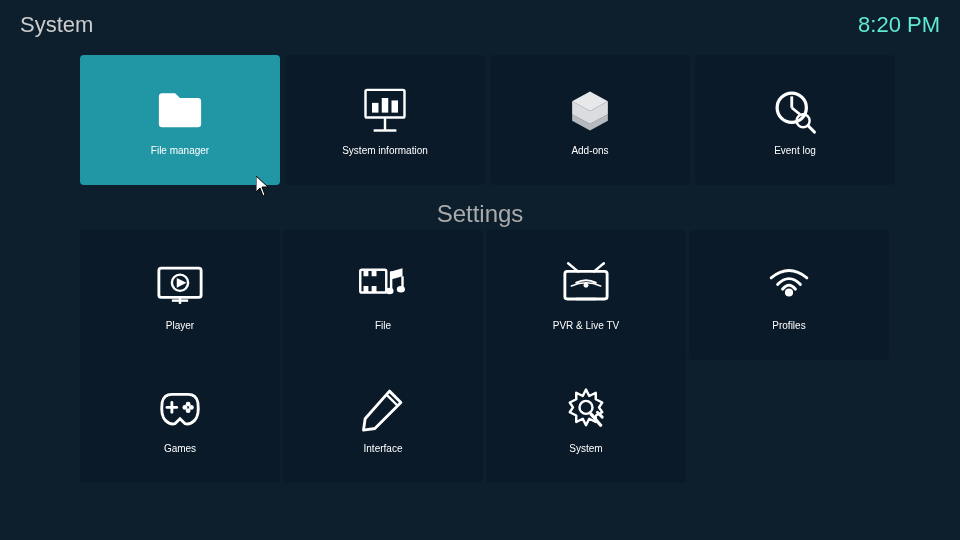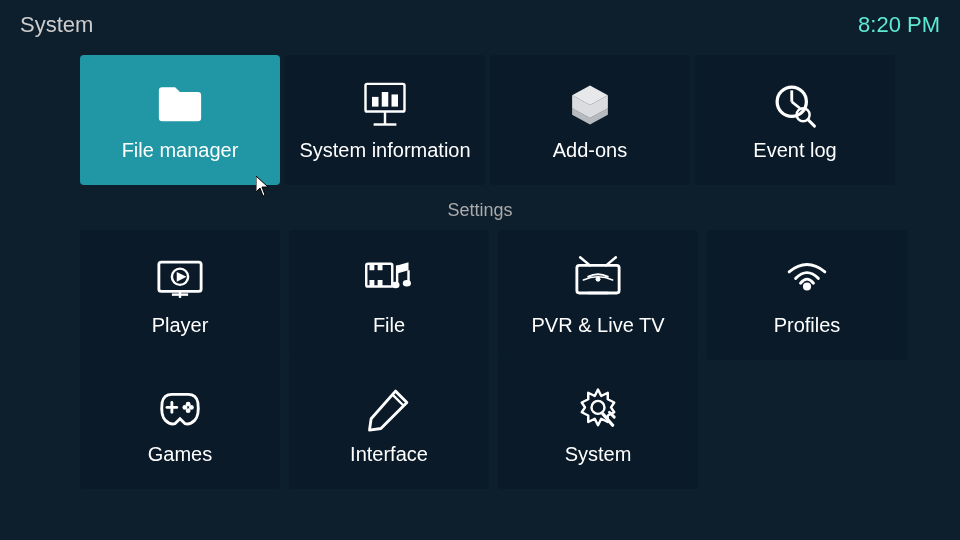--- a/index.html
+++ b/index.html
@@ -52,42 +52,42 @@
       align-items: center;
       justify-content: center;
       cursor: pointer;
       position: relative;
       transition: background 0.2s;
     }
     .tile.active {
       background: #2196a4;
     }
     .tile-label {
-      font-size: 20px;
+      font-size: 10px;
       color: #fff;
       text-align: center;
     }
 
     
     .settings-label {
       position: absolute;
       top: 200px;
       left: 0; right: 0;
       text-align: center;
-      font-size: 18px;
+      font-size: 24px;
       color: #aaa;
       font-weight: 300;
     }
 
     
     .bottom-grid {
       display: grid;
       grid-template-columns: repeat(4, 200px);
       grid-template-rows: repeat(2, 120px);
-      gap: 9px;
+      gap: 3px;
       position: absolute;
       top: 230px;
       left: 80px;
     }
 
     
     svg {
       width: 52px;
       height: 52px;
       fill: white;

